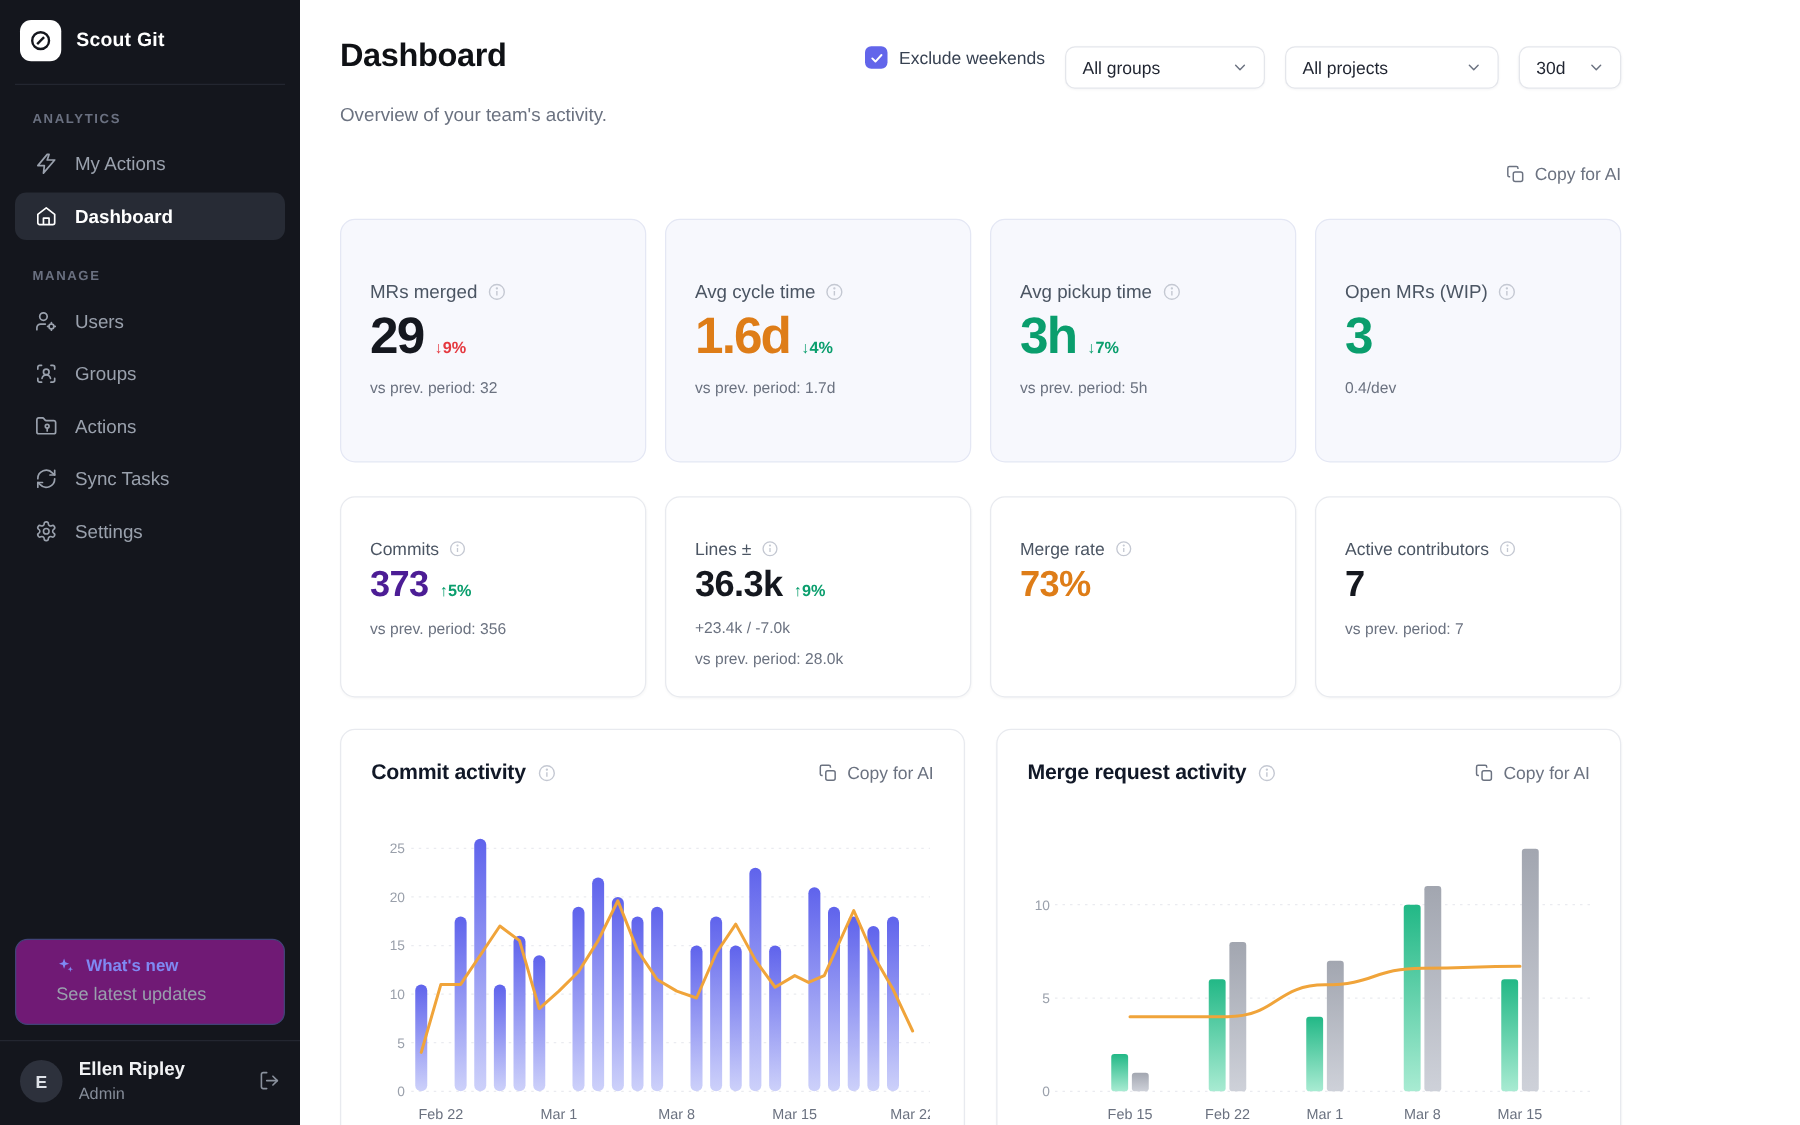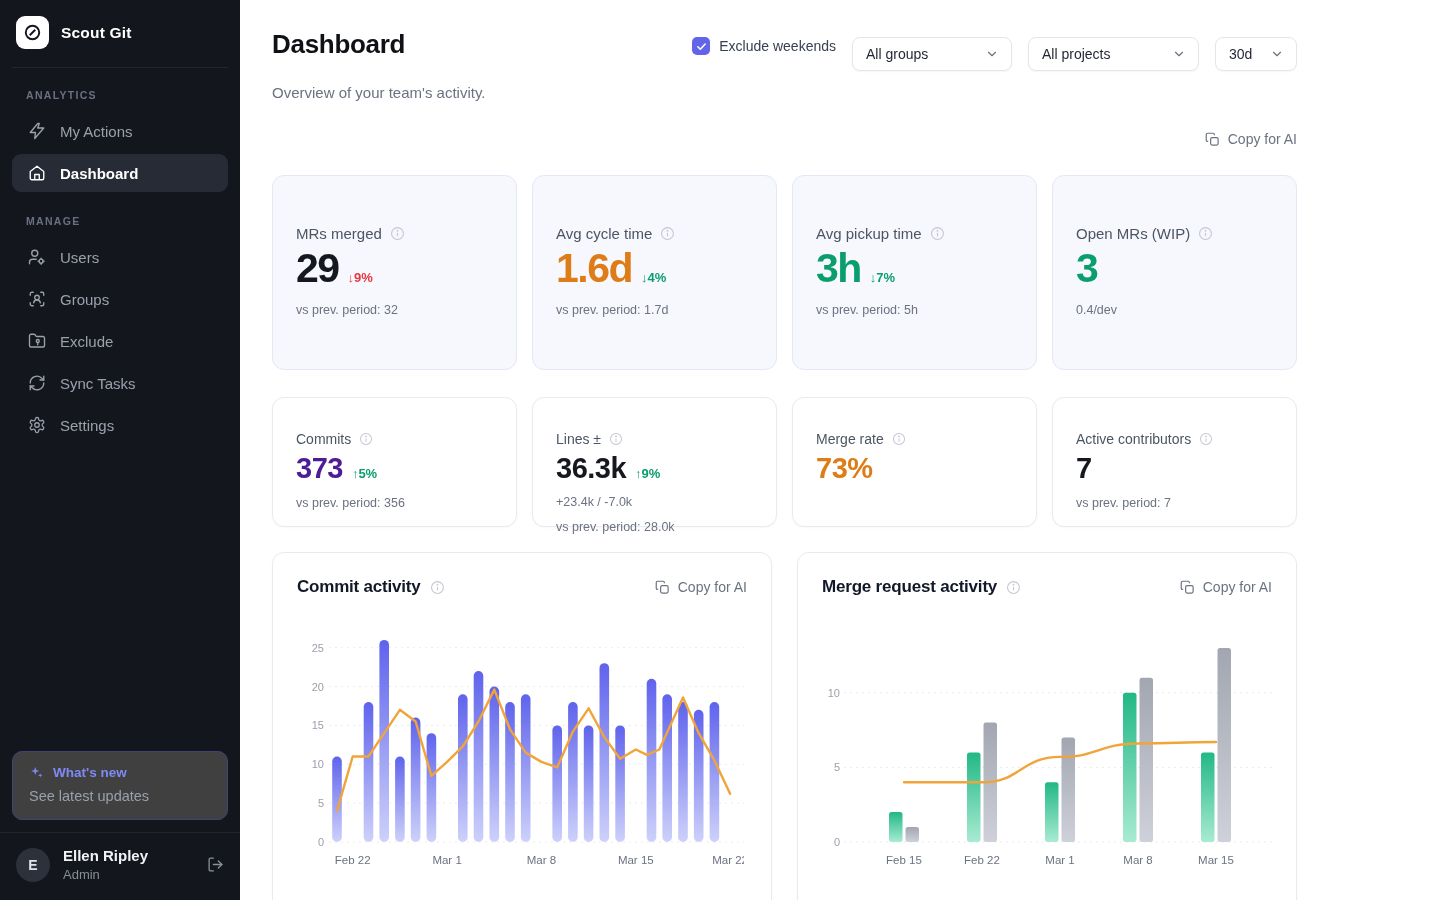--- a/index.html
+++ b/index.html
@@ -10,21 +10,21 @@
   .sidebar { width:240px; min-width:240px; background:#14161d; display:flex; flex-direction:column; }
   .brand { display:flex; align-items:center; gap:12px; padding:16px 16px 18px; }
   .brand-logo { width:33px; height:33px; background:#ffffff; border-radius:9px; display:flex; align-items:center; justify-content:center; color:#14161d; }
   .brand-name { font-size:15.5px; font-weight:700; color:#ffffff; letter-spacing:.2px; }
   .side-divider { border-top:1px solid #232630; margin:0 12px; }
   .section-label { font-size:10.5px; letter-spacing:1.3px; color:#6a7080; font-weight:700; padding:21px 26px 9px; }
   .nav-item { display:flex; align-items:center; gap:14px; padding:10px 16px; margin:2px 12px; border-radius:9px; color:#9aa1ad; font-size:15px; cursor:pointer; }
   .nav-item svg { flex:none; }
   .nav-item.active { background:#272b35; color:#ffffff; font-weight:700; }
   .sidebar-bottom { margin-top:auto; }
-  .whats-new { margin:12px; border:1px solid #414377; background:#404040; border-radius:10px; padding:13px 16px 15px; cursor:pointer; }
+  .whats-new { margin:12px; border:1px solid #414377; background:#701a75; border-radius:10px; padding:13px 32px 15px; cursor:pointer; }
   .wn-title { color:#7f89f3; font-weight:700; font-size:13.5px; display:flex; align-items:center; gap:9px; }
   .wn-sub { color:#99a0ad; font-size:14.5px; margin-top:8px; }
   .user-row { border-top:1px solid #232630; display:flex; align-items:center; gap:13px; padding:14px 16px 18px; margin-top:12px; }
   .avatar { width:34px; height:34px; border-radius:50%; background:#2d313c; color:#dfe2e8; display:flex; align-items:center; justify-content:center; font-size:14px; font-weight:700; flex:none; }
   .user-name { font-size:15px; font-weight:700; color:#f1f2f4; }
   .user-role { font-size:13px; color:#868d99; margin-top:3px; }
   .logout-btn { margin-left:auto; color:#8a919d; cursor:pointer; display:flex; }
 
   
   .main { flex:1; padding:24px 0 0 32px; overflow:hidden; }
@@ -42,21 +42,21 @@
   .sel-groups { width:160px; }
   .sel-projects { width:171px; }
   .sel-range { width:82px; }
   .copy-row { display:flex; justify-content:flex-end; margin-top:30px; }
   .copy-btn { display:inline-flex; gap:8px; align-items:center; color:#6b7280; font-size:14px; cursor:pointer; }
 
   .kpi-grid { display:grid; grid-template-columns:repeat(4,1fr); gap:15px; margin-top:28px; }
   .kpi-grid.second { margin-top:27px; }
   .kpi-card { border-radius:12px; padding:0 23px; }
   .kpi-card.tinted { background:#f7f8fd; border:1px solid #e4e7f4; height:195px; padding-top:49px; }
-  .kpi-card.plain { background:#ffffff; border:1px solid #e8eaef; height:130px; padding-top:33px; box-shadow:0 1px 2px rgba(16,24,40,.03); }
+  .kpi-card.plain { background:#ffffff; border:1px solid #e8eaef; height:161px; padding-top:33px; box-shadow:0 1px 2px rgba(16,24,40,.03); }
   .kpi-label { display:flex; gap:8px; align-items:center; font-size:15px; color:#4b5563; font-weight:400; }
   .kpi-card.plain .kpi-label { font-size:14px; }
   .kpi-value-row { display:flex; align-items:baseline; gap:9px; margin-top:3px; }
   .kpi-value { font-size:41px; font-weight:800; letter-spacing:-1.5px; color:#15181f; }
   .kpi-card.plain .kpi-value { font-size:29px; letter-spacing:-.5px; margin-top:2px; }
   .kpi-delta { font-size:13px; font-weight:700; }
   .kpi-sub { font-size:12.5px; color:#6b7280; margin-top:11px; }
   .kpi-sub2 { font-size:12.5px; color:#6b7280; margin-top:10px; }
   .kpi-sub:empty, .kpi-sub2:empty, .kpi-delta:empty { display:none; }
 
@@ -119,21 +119,21 @@
         <path d="M7.5 17a4.6 4.6 0 0 1 9 0"></path>
       </svg>
     <span>Groups</span>
   </div>
   <div class="nav-item">
     <svg width="18" height="18" viewBox="0 0 24 24" fill="none" stroke="currentColor" stroke-width="1.8" stroke-linecap="round" stroke-linejoin="round">
         <path d="M4 20h16a2 2 0 0 0 2-2V8a2 2 0 0 0-2-2h-7.9a2 2 0 0 1-1.69-.9L9.6 3.9A2 2 0 0 0 7.93 3H4a2 2 0 0 0-2 2v13a2 2 0 0 0 2 2Z"></path>
         <circle cx="13" cy="12" r="2"></circle>
         <path d="M13 14v3"></path>
       </svg>
-    <span>Exclude</span>
+    <span>Actions</span>
   </div>
   <div class="nav-item">
     <svg width="18" height="18" viewBox="0 0 24 24" fill="none" stroke="currentColor" stroke-width="1.8" stroke-linecap="round" stroke-linejoin="round">
         <path d="M3 12a9 9 0 0 1 15.74-6L21 8"></path>
         <path d="M21 3v5h-5"></path>
         <path d="M21 12a9 9 0 0 1-15.74 6L3 16"></path>
         <path d="M8 16H3v5"></path>
       </svg>
     <span>Sync Tasks</span>
   </div>

